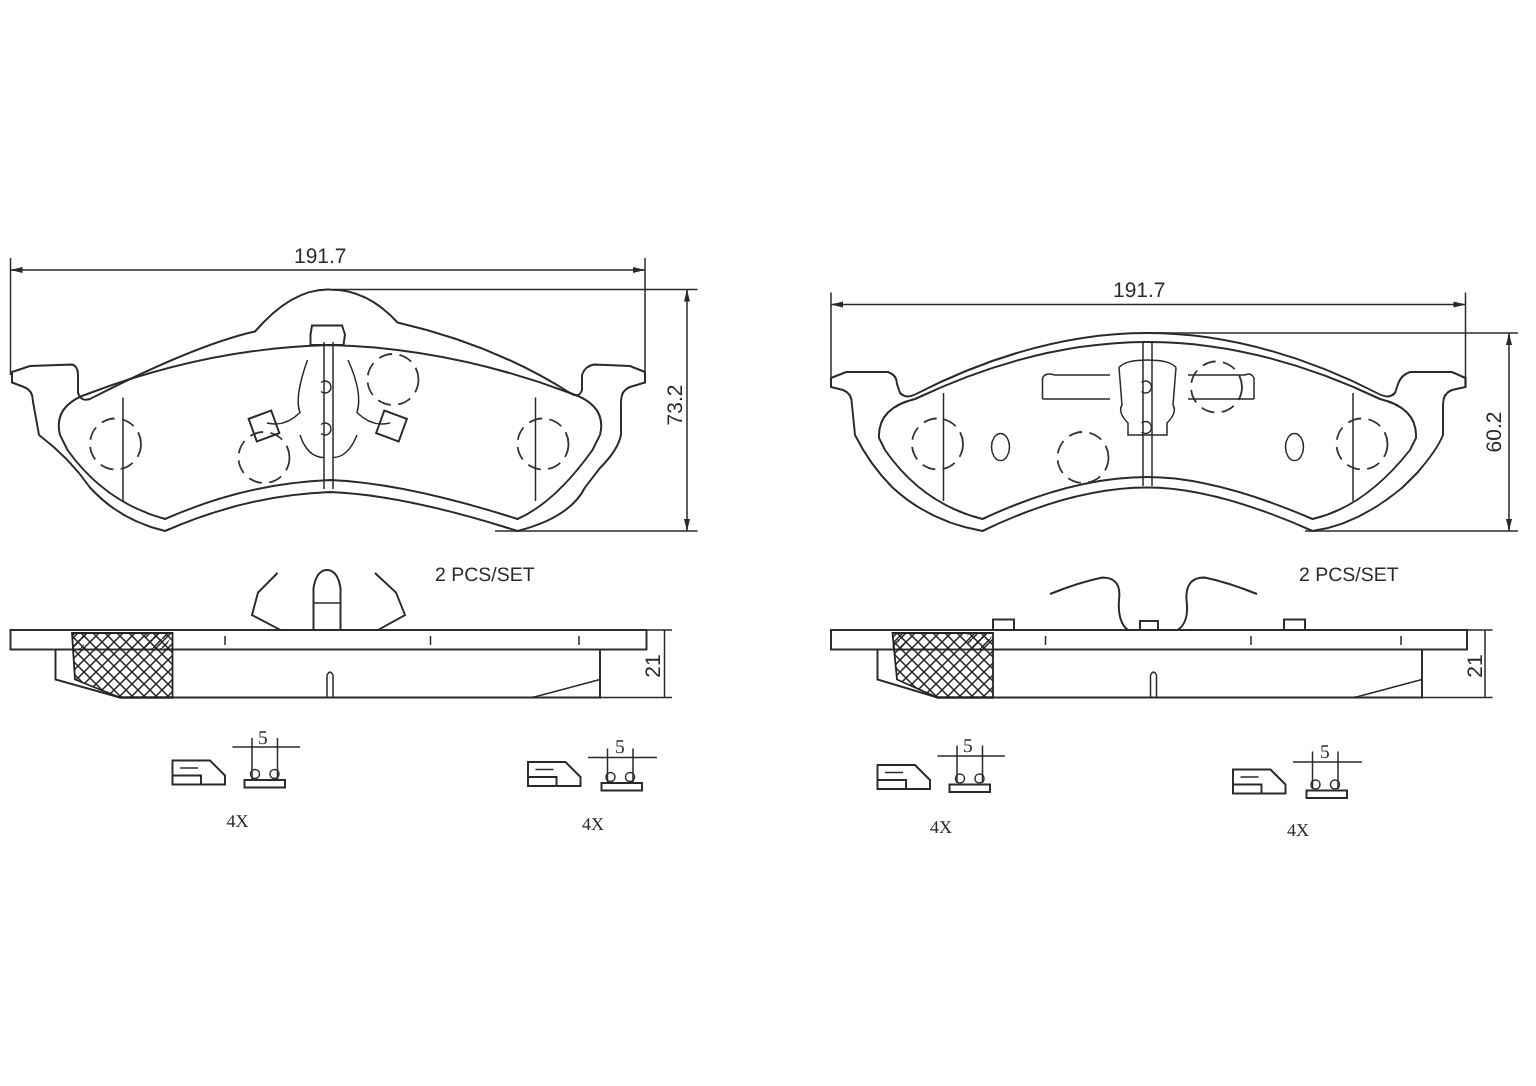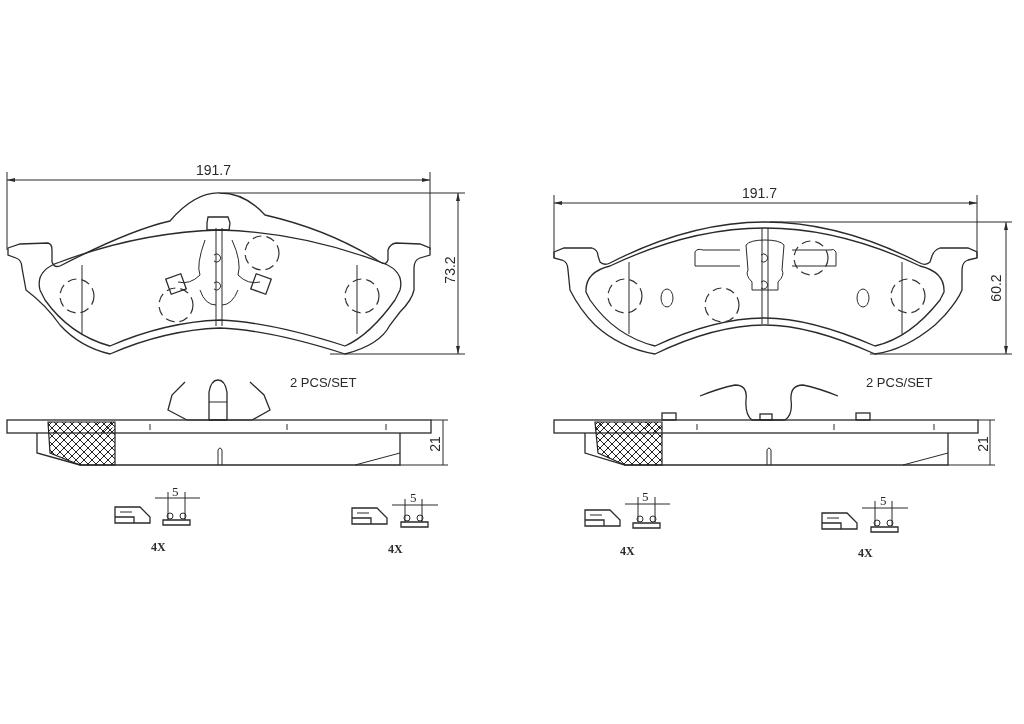--- a/index.html
+++ b/index.html
@@ -3,21 +3,21 @@
 <meta charset="utf-8">
 <style>
   html, body { margin:0; padding:0; background:#ffffff; }
   body { width:1024px; height:724px; position:relative; overflow:hidden; font-family:"Liberation Sans", sans-serif; }
   svg { position:absolute; left:0; top:0; }
   .ln { fill:none; stroke:#2a2a2a; stroke-width:1.3; }
   .thin { fill:none; stroke:#2a2a2a; stroke-width:1; }
   .dash { fill:none; stroke:#333; stroke-width:1.2; stroke-dasharray:9 5; }
   .lbl { position:absolute; color:#2a2a2a; font-family:"Liberation Sans", sans-serif; font-size:14px; white-space:nowrap; }
   .lbl.rot { transform:rotate(-90deg); transform-origin:center center; }
-  .serif { font-family:"Liberation Serif", serif; font-size:12px; font-weight:bold; }
+  .serif { font-family:"Liberation Serif", serif; font-size:12px; font-weight:normal; }
 </style>
 </head>
 <body>
 
 <svg width="1024" height="724" viewBox="0 0 1024 724">
   <defs>
     <pattern id="xhatch" width="8" height="8" patternUnits="userSpaceOnUse">
       <path d="M0,0 L8,8 M8,0 L0,8" stroke="#222" stroke-width="1"></path>
     </pattern>
     <pattern id="diag" width="6" height="6" patternUnits="userSpaceOnUse">

